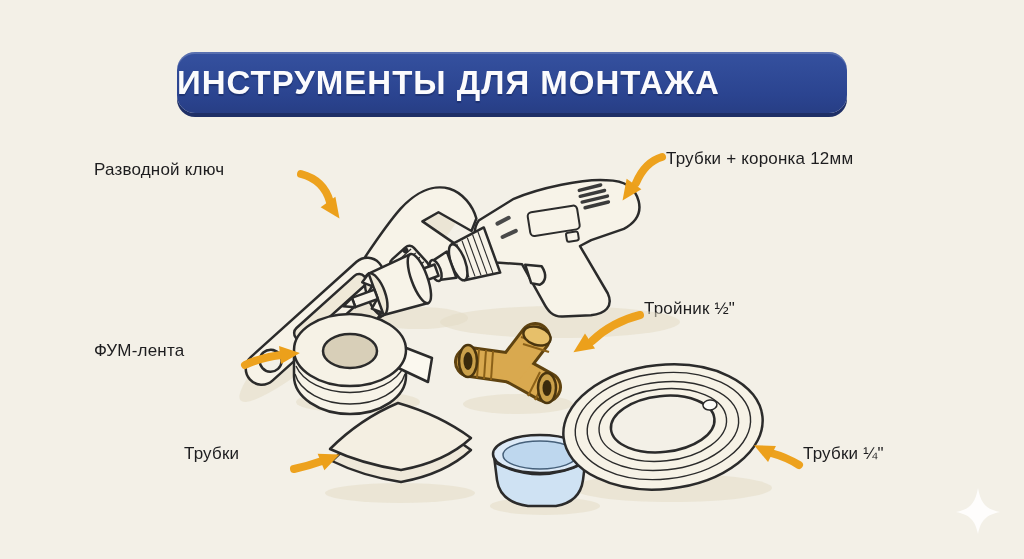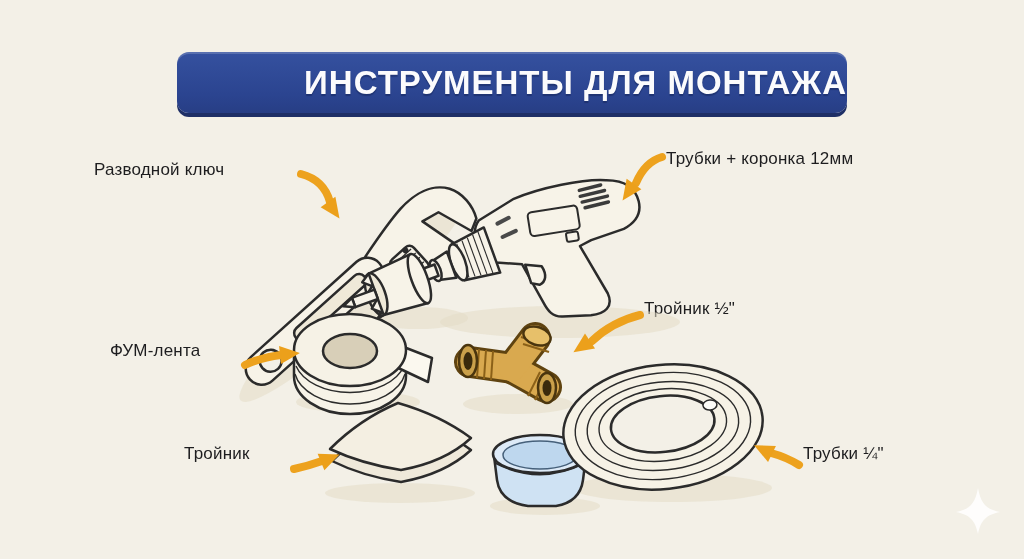--- a/index.html
+++ b/index.html
@@ -5,36 +5,36 @@
   html,body{margin:0;padding:0;}
   body{
     width:1024px;height:559px;position:relative;overflow:hidden;
     background:#f3f0e7;
     font-family:"Liberation Sans", sans-serif;
   }
   .canvas{position:absolute;inset:0;}
   .banner{
     position:absolute;left:177px;top:52px;width:670px;height:61px;
     background:linear-gradient(#35519f,#2b4490 70%,#273e85);
-    border-radius:12px;
+    border-radius:18px;
     box-shadow:0 4px 0 #1e2f66, inset 0 2px 0 rgba(255,255,255,.18);
-    display:flex;align-items:center;justify-content:flex-end;
+    display:flex;align-items:center;justify-content:flex-start;
   }
   .banner-text{
     color:#fbfbfd;font-weight:800;font-size:33px;letter-spacing:1px;
     text-shadow:0 2px 1px rgba(10,20,60,.35);
     white-space:nowrap;
   }
   .lbl{
     position:absolute;color:#1d1d1f;font-size:17px;font-weight:500;
     letter-spacing:.2px;white-space:nowrap;
   }
   #lbl-wrench{left:94px;top:160px;}
   #lbl-drill{left:666px;top:149px;}
-  #lbl-fum{left:110px;top:341px;}
+  #lbl-fum{left:94px;top:341px;}
   #lbl-tee{left:644px;top:299px;}
   #lbl-rag{left:184px;top:444px;}
   #lbl-tubes{left:803px;top:444px;}
   svg{position:absolute;left:0;top:0;}
   .ink{stroke:#2b2b2b;stroke-width:2.5;stroke-linejoin:round;}
   .cream{fill:#f7f3e8;}
   .shadow{fill:#e4dcc6;opacity:.55;}
   .arrowtail{stroke:#eda21e;stroke-width:8;fill:none;stroke-linecap:round;}
   .arrowhead{fill:#eca01b;}
   .thin{stroke:#2b2b2b;stroke-width:1.4;fill:none;}
@@ -45,21 +45,21 @@
 <div class="canvas">
 
   <div class="banner">
     <span class="banner-text">ИНСТРУМЕНТЫ ДЛЯ МОНТАЖА</span>
   </div>
 
   <span class="lbl" id="lbl-wrench">Разводной ключ</span>
   <span class="lbl" id="lbl-drill">Трубки + коронка 12мм</span>
   <span class="lbl" id="lbl-fum">ФУМ-лента</span>
   <span class="lbl" id="lbl-tee">Тройник ½"</span>
-  <span class="lbl" id="lbl-rag">Тройник</span>
+  <span class="lbl" id="lbl-rag">Трубки</span>
   <span class="lbl" id="lbl-tubes">Трубки ¼"</span>
 
   <svg width="1024" height="559" viewBox="0 0 1024 559">
 
     <ellipse class="shadow" cx="352" cy="300" rx="24" ry="150" transform="rotate(48 352 300)"></ellipse>
     <ellipse class="shadow" cx="560" cy="322" rx="120" ry="16"></ellipse>
     <ellipse class="shadow" cx="418" cy="318" rx="50" ry="11"></ellipse>
     <ellipse class="shadow" cx="358" cy="402" rx="62" ry="11"></ellipse>
     <ellipse class="shadow" cx="518" cy="404" rx="55" ry="10"></ellipse>
     <ellipse class="shadow" cx="400" cy="493" rx="75" ry="10"></ellipse>

